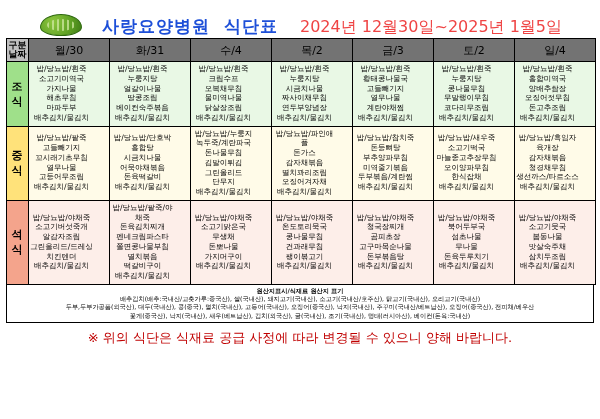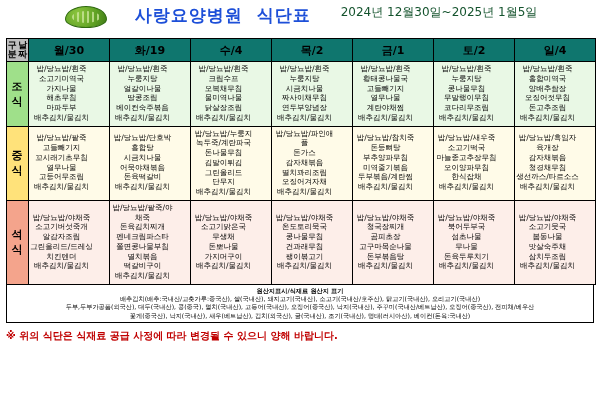--- a/index.html
+++ b/index.html
@@ -7,21 +7,21 @@
     width:600px;height:419px;
     background:#ffffff;
     font-family:"DejaVu Sans","Liberation Sans",sans-serif;
     font-size:7px;
     color:#000;
     overflow:hidden;
   }
   .page{position:relative;width:600px;height:419px;box-sizing:border-box;padding:4px 6px;}
 
   
-  .header{display:flex;align-items:flex-start;justify-content:center;gap:26px;height:34px;}
+  .header{display:flex;align-items:flex-end;justify-content:center;gap:18px;height:34px;}
   .logo{
     width:46px;height:26px;position:relative;flex:0 0 auto;
     display:flex;align-items:center;justify-content:center;
   }
   .leaf{
     width:40px;height:20px;border-radius:50% 50% 50% 50%/60% 60% 40% 40%;
     background:radial-gradient(circle at 30% 35%,#8dc63f 0%,#5ea023 60%,#3f7a16 100%);
     border:1px solid #2f6a10;
     position:relative;
   }
@@ -29,33 +29,33 @@
     content:"";position:absolute;left:6px;top:4px;width:28px;height:12px;
     border-radius:50%;
     background:repeating-linear-gradient(90deg,#cfe8a0 0 2px,transparent 2px 5px);
     opacity:.75;
   }
   .title{
     color:#1d4fd8;font-weight:bold;font-size:17px;letter-spacing:1px;
     white-space:nowrap;
   }
   .title .sp{display:inline-block;width:14px;}
-  .daterange{font-size:12px;color:#14532d;white-space:nowrap;padding-left:4px;}
+  .daterange{font-size:16px;color:#ef4444;white-space:nowrap;padding-left:4px;}
 
   
   table{border-collapse:collapse;width:588px;table-layout:fixed;}
   td,th{border:1px solid #000;text-align:center;vertical-align:middle;padding:0;}
   .colDay{width:81px;}
   .colCat{width:22px;}
 
   thead th{
-    background:#0f766e;font-weight:bold;font-size:11px;height:22px;
+    background:#737373;font-weight:normal;font-size:11px;height:22px;
   }
   th.cornerCell{background:#bfbfbf;font-size:9px;font-weight:bold;}
-  .corner-inner{display:flex;flex-direction:row;line-height:1.0;}
+  .corner-inner{display:flex;flex-direction:column;line-height:1.0;}
 
   .catcell{font-weight:bold;font-size:11px;letter-spacing:1px;}
   .cat-bf{background:#9fe08a;}
   .cat-lu{background:#ffe27a;}
   .cat-di{background:#f4a48c;}
 
   .menucell{
     font-size:7.5px;line-height:1.30;padding:2px 16px 3px 1px;
     white-space:pre-line;
   }
@@ -64,21 +64,21 @@
   .di{background:#fdeee9;}
 
   
   .origin{
     border:1px solid #000;border-top:none;width:588px;box-sizing:border-box;
     font-size:6.2px;line-height:1.35;text-align:center;padding:2px 3px;
     background:#fff;
   }
   .origin .t1{font-weight:bold;}
   .notice{
-    margin-top:6px;color:#c00000;font-size:10px;font-weight:bold;
+    margin-top:6px;text-align:center;color:#c00000;font-size:13px;font-weight:normal;
   }
 </style>
 </head>
 <body>
 
 <div class="page">
 
   <div class="header">
     <div class="logo">
       <div class="leaf"></div>
@@ -102,24 +102,24 @@
     </colgroup>
     <thead>
       <tr>
         <th class="cornerCell">
           <div class="corner-inner">
             <span>구분</span>
             <span>날짜</span>
           </div>
         </th>
         <th>월/30</th>
-        <th>화/19</th>
+        <th>화/31</th>
         <th>수/4</th>
         <th>목/2</th>
-        <th>금/1</th>
+        <th>금/3</th>
         <th>토/2</th>
         <th>일/4</th>
       </tr>
     </thead>
     <tbody>
       <tr>
         <td class="catcell cat-bf" style="white-space:pre-line;">조
 식</td>
         <td class="menucell bf">밥/당뇨밥/흰죽
 소고기미역국

